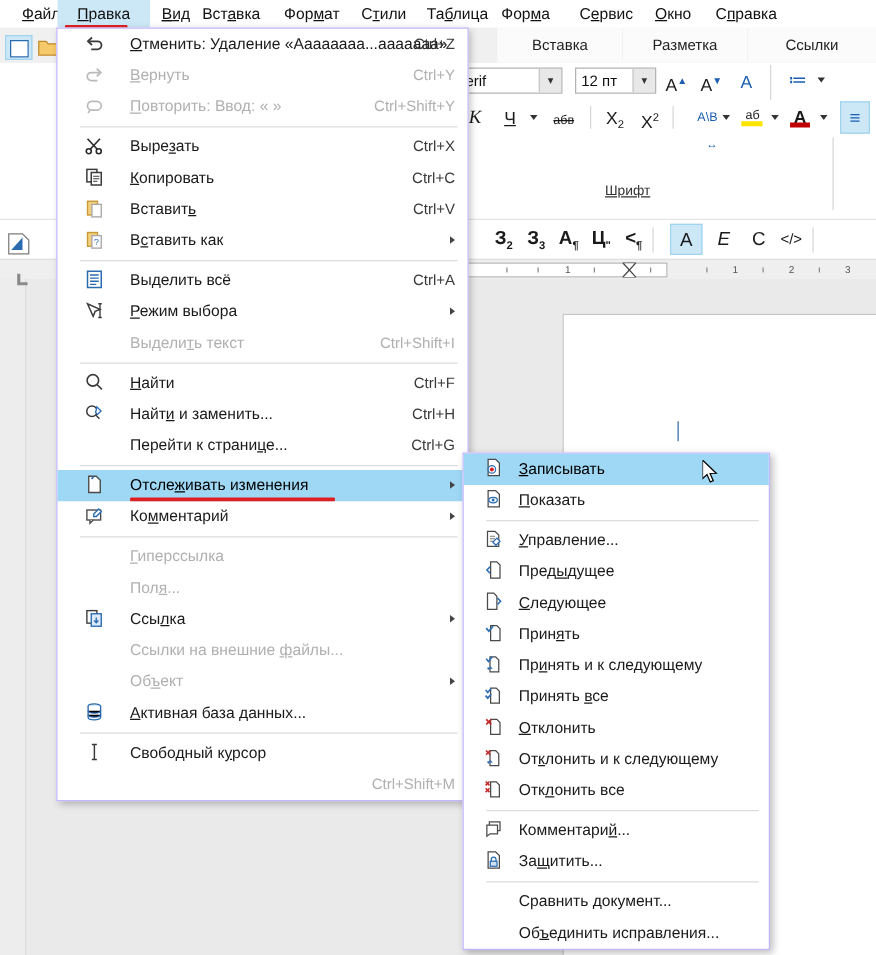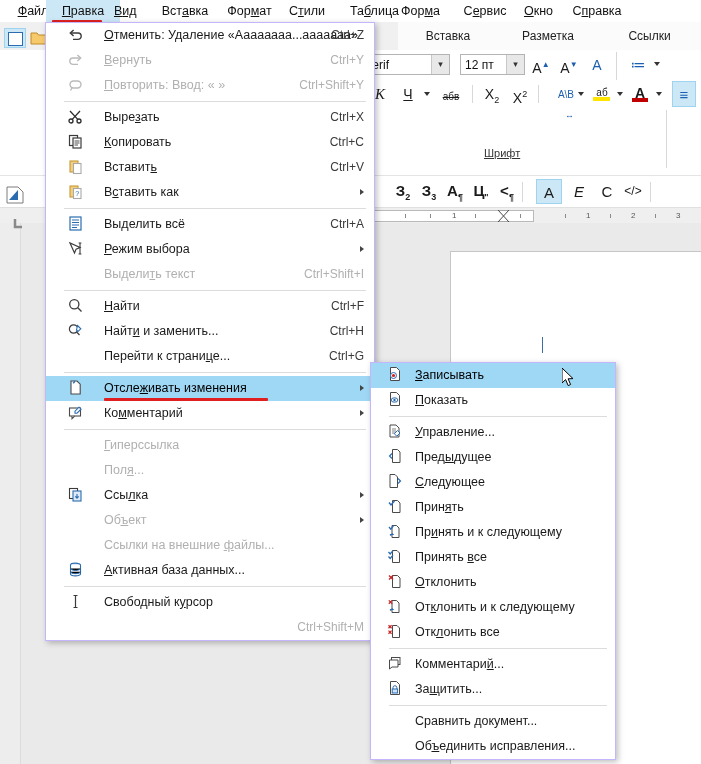--- a/index.html
+++ b/index.html
@@ -247,25 +247,25 @@
   </div>
   <div style="position:absolute;left:13px;top:218px;width:12px;height:12px;">
     <svg width="12" height="12" viewBox="0 0 12 12">
         <path d="M2 1v8h7" fill="none" stroke="#8a8a8a" stroke-width="2.5"></path>
       </svg>
   </div>
 
   <div class="menubar" id="menubar">
       <div class="mi" style="left: 4px; width: 42px; text-align: center;"><span class="u">Ф</span>айл</div>
       <div class="mi active" style="left: 46px; width: 58px; text-align: center;"><span class="u">П</span>равка</div>
-      <div class="mi" style="left: 106px; width: 38px; text-align: left; text-decoration: underline;"><span class="u">В</span>ид</div>
+      <div class="mi" style="left: 106px; width: 38px; text-align: right; text-decoration: underline;"><span class="u">В</span>ид</div>
       <div class="mi" style="left: 146px; width: 62px; text-align: center;">Вст<span class="u">а</span>вка</div>
       <div class="mi" style="left: 210px; width: 63px; text-align: center;">Фор<span class="u">м</span>ат</div>
       <div class="mi" style="left: 275px; width: 48px; text-align: center;">С<span class="u">т</span>или</div>
-      <div class="mi" style="left: 325px; width: 66px; text-align: right;">Та<span class="u">б</span>лица</div>
+      <div class="mi" style="left: 325px; width: 66px; text-align: center;">Та<span class="u">б</span>лица</div>
       <div class="mi" style="left: 393px; width: 54px; text-align: left;">Фор<span class="u">м</span>а</div>
       <div class="mi" style="left: 449px; width: 56px; text-align: center;">С<span class="u">е</span>рвис</div>
       <div class="mi" style="left: 507px; width: 47px; text-align: center;"><span class="u">О</span>кно</div>
       <div class="mi" style="left: 556px; width: 66px; text-align: center;">С<span class="u">п</span>равка</div>
     </div>
   <div class="redline" id="redline-menu" style="left:52px;top:20px;width:50px;"></div>
 
   <div class="menu" id="editmenu">
       <div class="row">
         <span class="ico"><svg width="17" height="17" viewBox="0 0 17 17">
@@ -408,25 +408,25 @@
       <div class="row">
         <span class="ico"><svg width="17" height="17" viewBox="0 0 17 17">
             <rect x="2.5" y="2.5" width="8" height="10" fill="#fff" stroke="#3b3b3b" stroke-width="1.1"></rect>
             <rect x="6" y="5" width="8" height="10" fill="#dfeaf8" stroke="#2b6cb0" stroke-width="1.1"></rect>
             <path d="M10 8v4M8.3 10.4 10 12.2 11.7 10.4" stroke="#2b6cb0" stroke-width="1.1" fill="none"></path>
           </svg></span>
         <span class="lbl">Ссы<span class="u">л</span>ка</span>
         <span class="arw"></span>
       </div>
       <div class="row dis">
+        <span class="lbl">Ссылки на внешние <span class="u">ф</span>айлы...</span>
+      </div>
+      <div class="row dis">
         <span class="lbl">Об<span class="u">ъ</span>ект</span>
         <span class="arw"></span>
-      </div>
-      <div class="row dis">
-        <span class="lbl">Ссылки на внешние <span class="u">ф</span>айлы...</span>
       </div>
       <div class="row">
         <span class="ico"><svg width="17" height="17" viewBox="0 0 17 17">
             <ellipse cx="8.5" cy="4" rx="5" ry="1.9" fill="#dfeaf8" stroke="#2b6cb0" stroke-width="1.1"></ellipse>
             <path d="M3.5 4v9c0 1 2.2 1.9 5 1.9s5-.9 5-1.9V4" fill="#fff" stroke="#2b6cb0" stroke-width="1.1"></path>
             <path d="M3.5 7.5c0 1 2.2 1.9 5 1.9s5-.9 5-1.9M3.5 10.8c0 1 2.2 1.9 5 1.9s5-.9 5-1.9" stroke="#2b6cb0" stroke-width="1"></path>
           </svg></span>
         <span class="lbl"><span class="u">А</span>ктивная база данных...</span>
       </div>
       <div class="row sepr">

